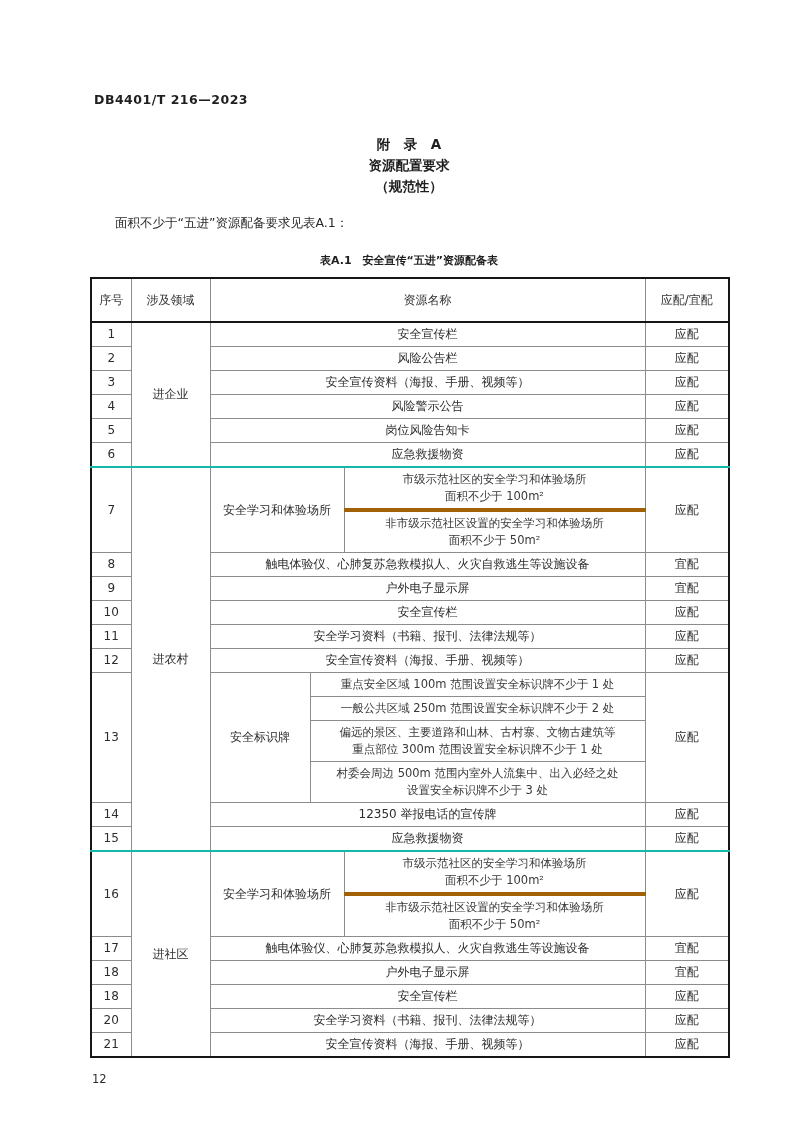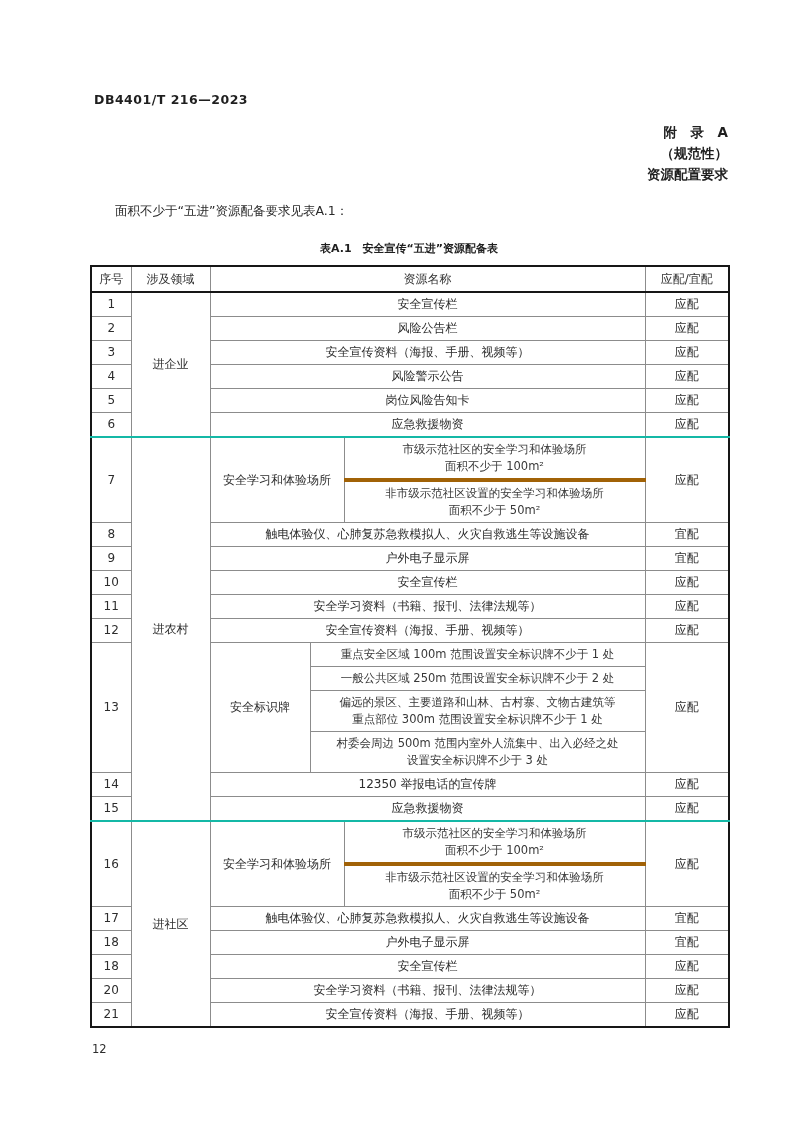--- a/index.html
+++ b/index.html
@@ -17,22 +17,22 @@
     background: #ffffff;
   }
   .doc-number {
     font-size: 12.5px;
     font-weight: bold;
     letter-spacing: 0.5px;
     margin-left: 4px;
     color: #1f1f1f;
   }
   .appendix-heading {
-    margin-top: 15px;
-    text-align: right;
+    margin-top: 27px;
+    text-align: center;
     width: 638px;
   }
   .appendix-heading div {
     font-size: 13.5px;
     font-weight: bold;
     line-height: 21px;
     color: #1f1f1f;
     white-space: pre;
   }
   .intro {
@@ -63,21 +63,21 @@
     text-align: center;
     vertical-align: middle;
     font-size: 12px;
     font-weight: normal;
     line-height: 17px;
     padding: 3px 3px;
     color: #2d2d2d;
     overflow: hidden;
   }
   .res-table thead th {
-    height: 26px;
+    height: 44px;
     border-bottom: 2px solid #161616;
     color: #333333;
     margin-left: 48px;
   }
   .res-table td.sub {
     font-size: 11.5px;
     white-space: pre-line;
     color: #383838;
   }
   .res-table tr.single td { height: 24px; }
@@ -93,22 +93,22 @@
 </style>
 </head>
 <body>
 
 <div class="page">
 
   <div class="doc-number">DB4401/T 216—2023</div>
 
   <div class="appendix-heading">
     <div>附　录　A</div>
+    <div>资源配置要求</div>
     <div>（规范性）</div>
-    <div>资源配置要求</div>
   </div>
 
   <p class="intro">面积不少于“五进”资源配备要求见表A.1：</p>
 
   <div class="table-caption">表A.1　安全宣传“五进”资源配备表</div>
 
   <table class="res-table">
     <colgroup>
       <col style="width:40px">
       <col style="width:79px">

